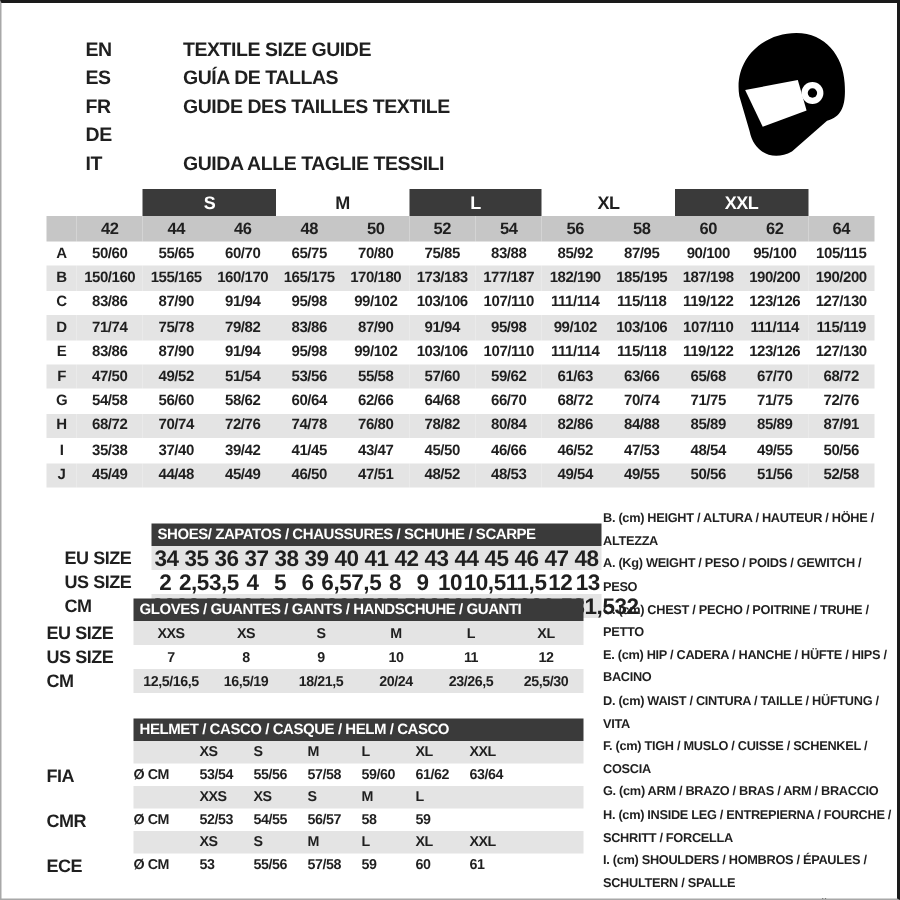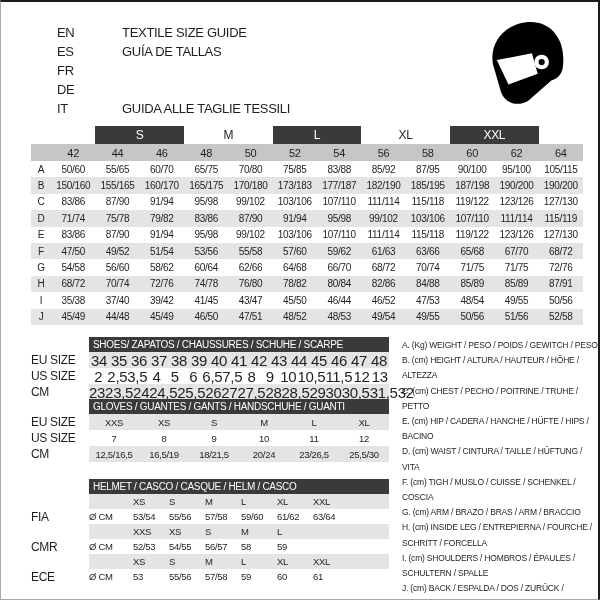--- a/index.html
+++ b/index.html
@@ -7,42 +7,42 @@
     --size-row:#c6c6c6;
     --shaded:#e4e4e4;
     --ink:#1f1f1f;
   }
   *{box-sizing:border-box;margin:0;padding:0;}
   body{margin:0;background:#fff;font-family:"Liberation Sans",sans-serif;}
   .frame{
     position:relative;width:600px;height:600px;background:#fff;overflow:hidden;
     border-left:1px solid #a8a8a8;border-bottom:1px solid #a8a8a8;
     border-top:2px solid #1a1a1a;border-right:2px solid #1a1a1a;
-    color:var(--ink);font-weight:normal;letter-spacing:-0.3px;
+    color:var(--ink);font-weight:bold;letter-spacing:-0.3px;
   }
   
   .header-langs{position:absolute;left:56px;top:21px;}
   .lang-row{display:flex;height:19px;align-items:center;font-size:13px;}
   .lang-code{width:27px;}
   .lang-title{white-space:nowrap;margin-left:38px;}
   
   .helmet-logo{position:absolute;left:487px;top:17px;width:78px;height:88px;}
   
   .main-table{
     position:absolute;left:30px;top:124px;width:552px;
     display:grid;grid-template-columns:20px repeat(12,1fr);
   }
   .mt-group{height:18px;display:flex;align-items:center;justify-content:center;font-size:12px;}
   .mt-group.dark{background:var(--dark-bar);color:#fff;}
   .mt-size{height:17px;background:var(--size-row);display:flex;align-items:center;justify-content:center;font-size:11px;}
   .mt-cell{height:16.4px;display:flex;align-items:center;justify-content:center;font-size:10px;white-space:nowrap;}
   .mt-cell.shaded{background:var(--shaded);}
   
   .sub-table{position:absolute;left:30px;width:358px;}
-  .sub-table.shoes{top:335px;}
+  .sub-table.shoes{top:347px;margin-left:12px;}
   .sub-table.gloves{top:397px;}
   .sub-table.helmet{top:477px;}
   .sub-title{
     margin-left:58px;width:300px;height:15px;background:var(--dark-bar);color:#fff;
     font-size:10px;display:flex;align-items:center;padding-left:4px;white-space:nowrap;
   }
   .sub-row{display:flex;height:16px;}
   .helmet .sub-row{height:15px;}
   .sub-label{width:58px;display:flex;align-items:center;font-size:12px;white-space:nowrap;}
   .sub-vals{width:300px;display:grid;align-items:center;}
@@ -65,20 +65,21 @@
       <div class="lang-row">
         <div class="lang-code">EN</div>
         <div class="lang-title">TEXTILE SIZE GUIDE</div>
       </div>
       <div class="lang-row">
         <div class="lang-code">ES</div>
         <div class="lang-title">GUÍA DE TALLAS</div>
       </div>
       <div class="lang-row">
         <div class="lang-code">FR</div>
+        <div class="lang-title">GUIDE DES TAILLES TEXTILE</div>
       </div>
       <div class="lang-row">
         <div class="lang-code">DE</div>
       </div>
       <div class="lang-row">
         <div class="lang-code">IT</div>
         <div class="lang-title">GUIDA ALLE TAGLIE TESSILI</div>
       </div>
     </div>
 
@@ -216,21 +217,21 @@
       <div class="mt-cell shaded">85/89</div>
       <div class="mt-cell shaded">85/89</div>
       <div class="mt-cell shaded">87/91</div>
       <div class="mt-cell">I</div>
       <div class="mt-cell">35/38</div>
       <div class="mt-cell">37/40</div>
       <div class="mt-cell">39/42</div>
       <div class="mt-cell">41/45</div>
       <div class="mt-cell">43/47</div>
       <div class="mt-cell">45/50</div>
-      <div class="mt-cell">46/44</div>
+      <div class="mt-cell">46/66</div>
       <div class="mt-cell">46/52</div>
       <div class="mt-cell">47/53</div>
       <div class="mt-cell">48/54</div>
       <div class="mt-cell">49/55</div>
       <div class="mt-cell">50/56</div>
       <div class="mt-cell shaded">J</div>
       <div class="mt-cell shaded">45/49</div>
       <div class="mt-cell shaded">44/48</div>
       <div class="mt-cell shaded">45/49</div>
       <div class="mt-cell shaded">46/50</div>
@@ -411,22 +412,22 @@
           <div class="sub-cell">55/56</div>
           <div class="sub-cell">57/58</div>
           <div class="sub-cell">59</div>
           <div class="sub-cell">60</div>
           <div class="sub-cell">61</div>
         </div>
       </div>
     </div>
 
   <div class="legend" id="legend">
+      <div class="legend-item">B. (cm) HEIGHT / ALTURA / HAUTEUR / HÖHE / ALTEZZA</div>
       <div class="legend-item">A. (Kg) WEIGHT / PESO / POIDS / GEWITCH / PESO</div>
-      <div class="legend-item">B. (cm) HEIGHT / ALTURA / HAUTEUR / HÖHE / ALTEZZA</div>
       <div class="legend-item">C. (cm) CHEST / PECHO / POITRINE / TRUHE / PETTO</div>
       <div class="legend-item">E. (cm) HIP / CADERA / HANCHE / HÜFTE / HIPS / BACINO</div>
       <div class="legend-item">D. (cm) WAIST / CINTURA / TAILLE / HÜFTUNG / VITA</div>
       <div class="legend-item">F. (cm) TIGH / MUSLO / CUISSE / SCHENKEL / COSCIA</div>
       <div class="legend-item">G. (cm) ARM / BRAZO / BRAS / ARM / BRACCIO</div>
       <div class="legend-item">H. (cm) INSIDE LEG / ENTREPIERNA / FOURCHE / SCHRITT / FORCELLA</div>
       <div class="legend-item">I. (cm) SHOULDERS / HOMBROS / ÉPAULES / SCHULTERN / SPALLE</div>
       <div class="legend-item">J. (cm) BACK / ESPALDA / DOS / ZURÜCK / INDIETRO</div>
     </div>
 

